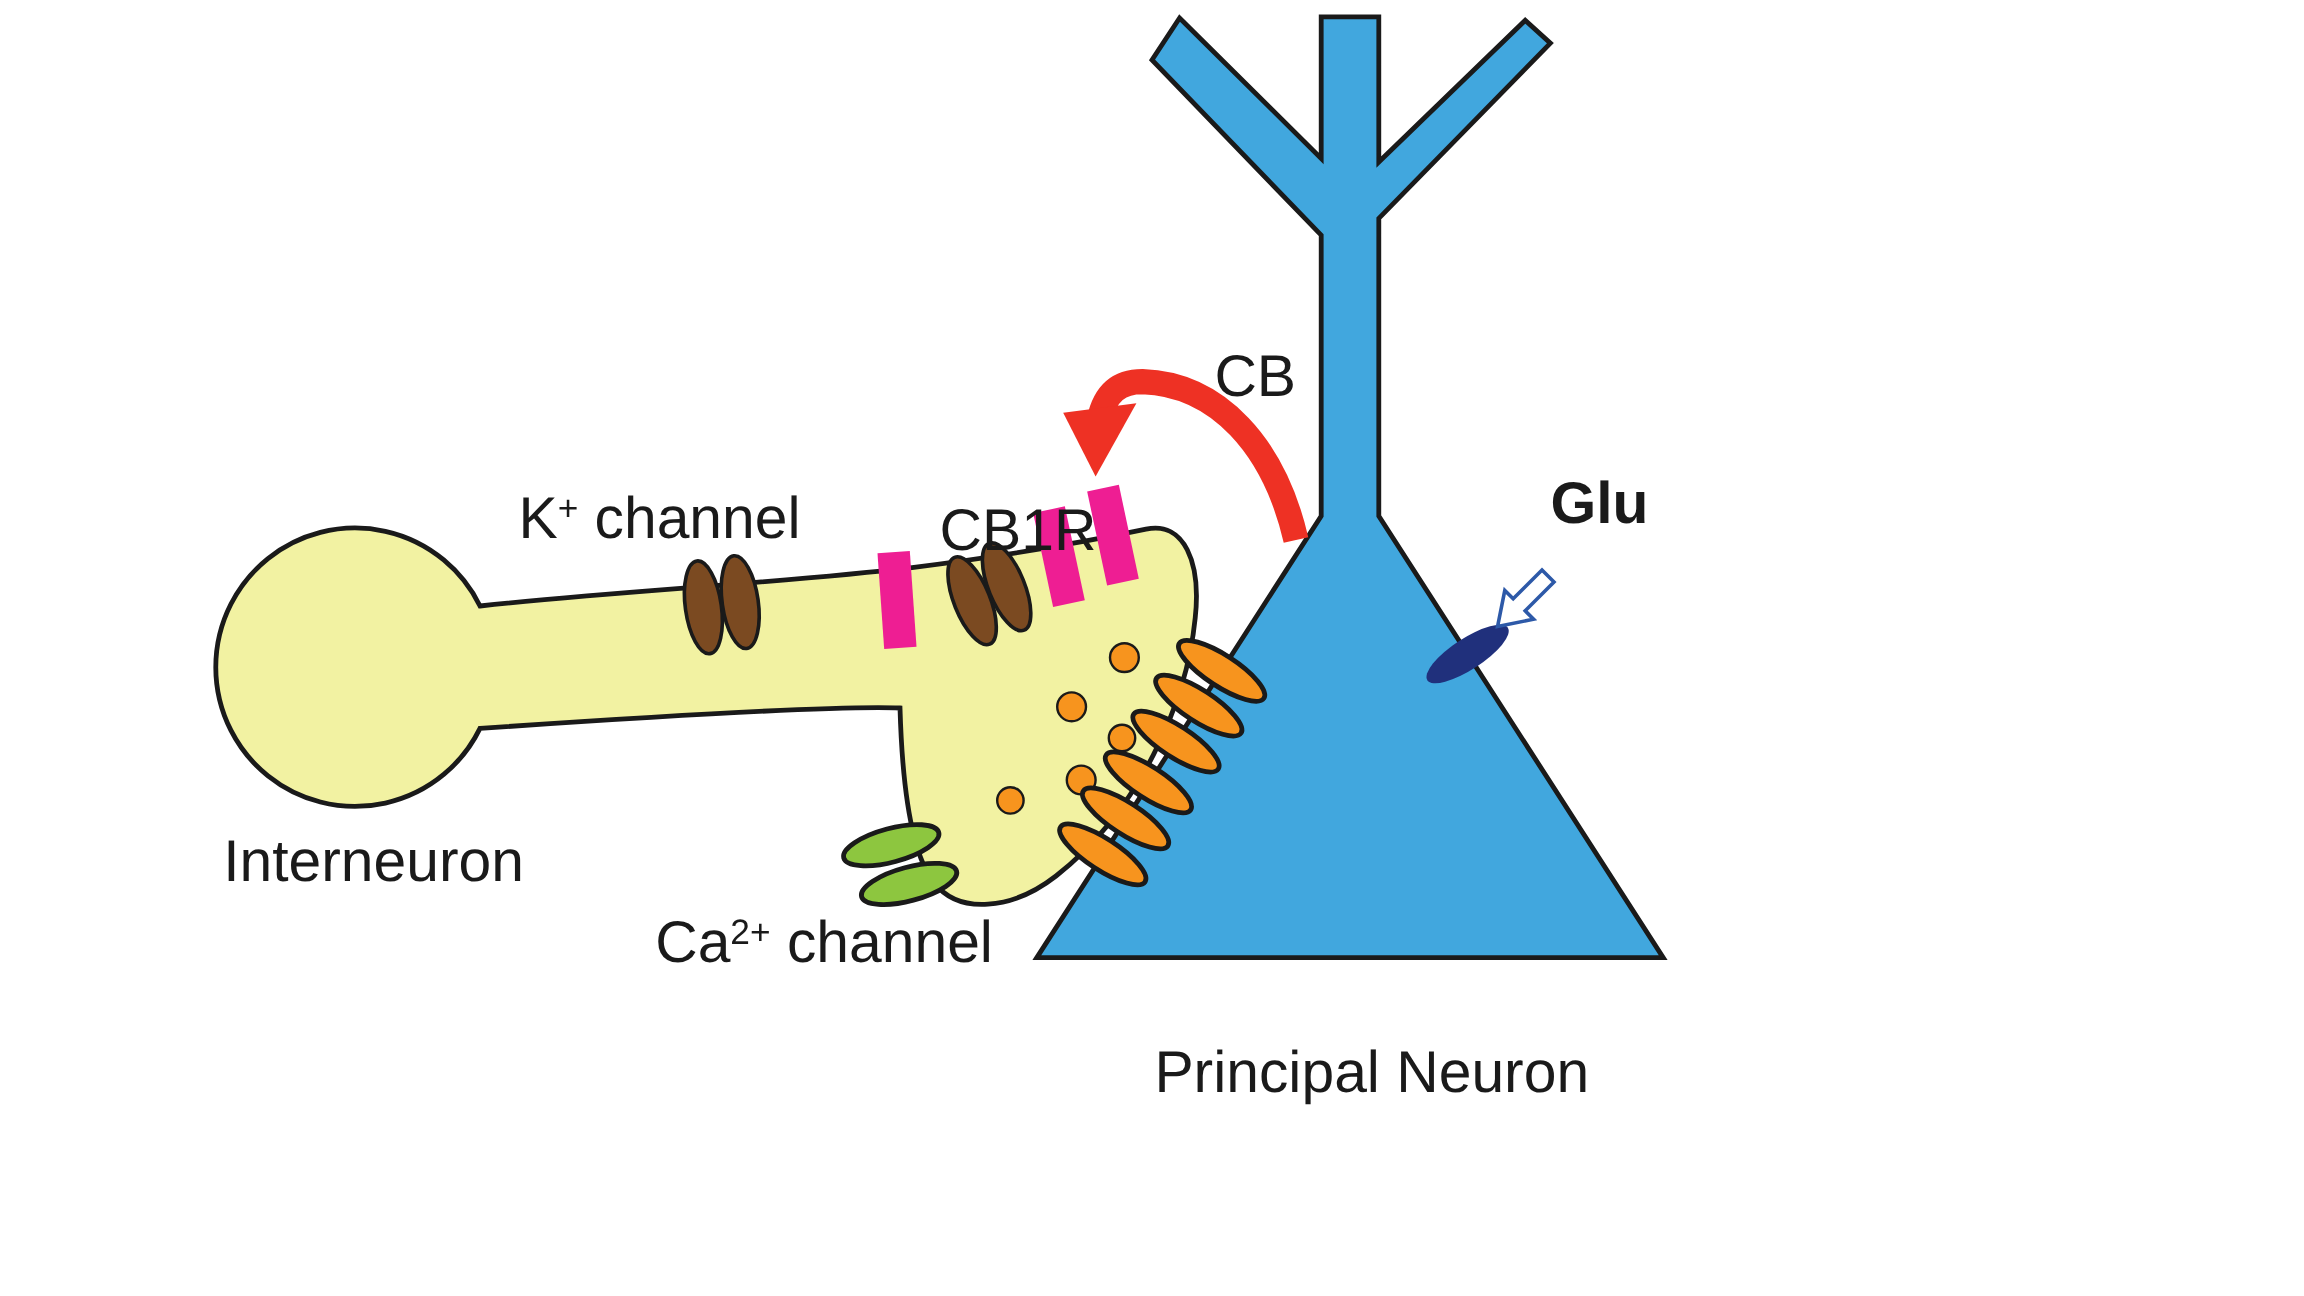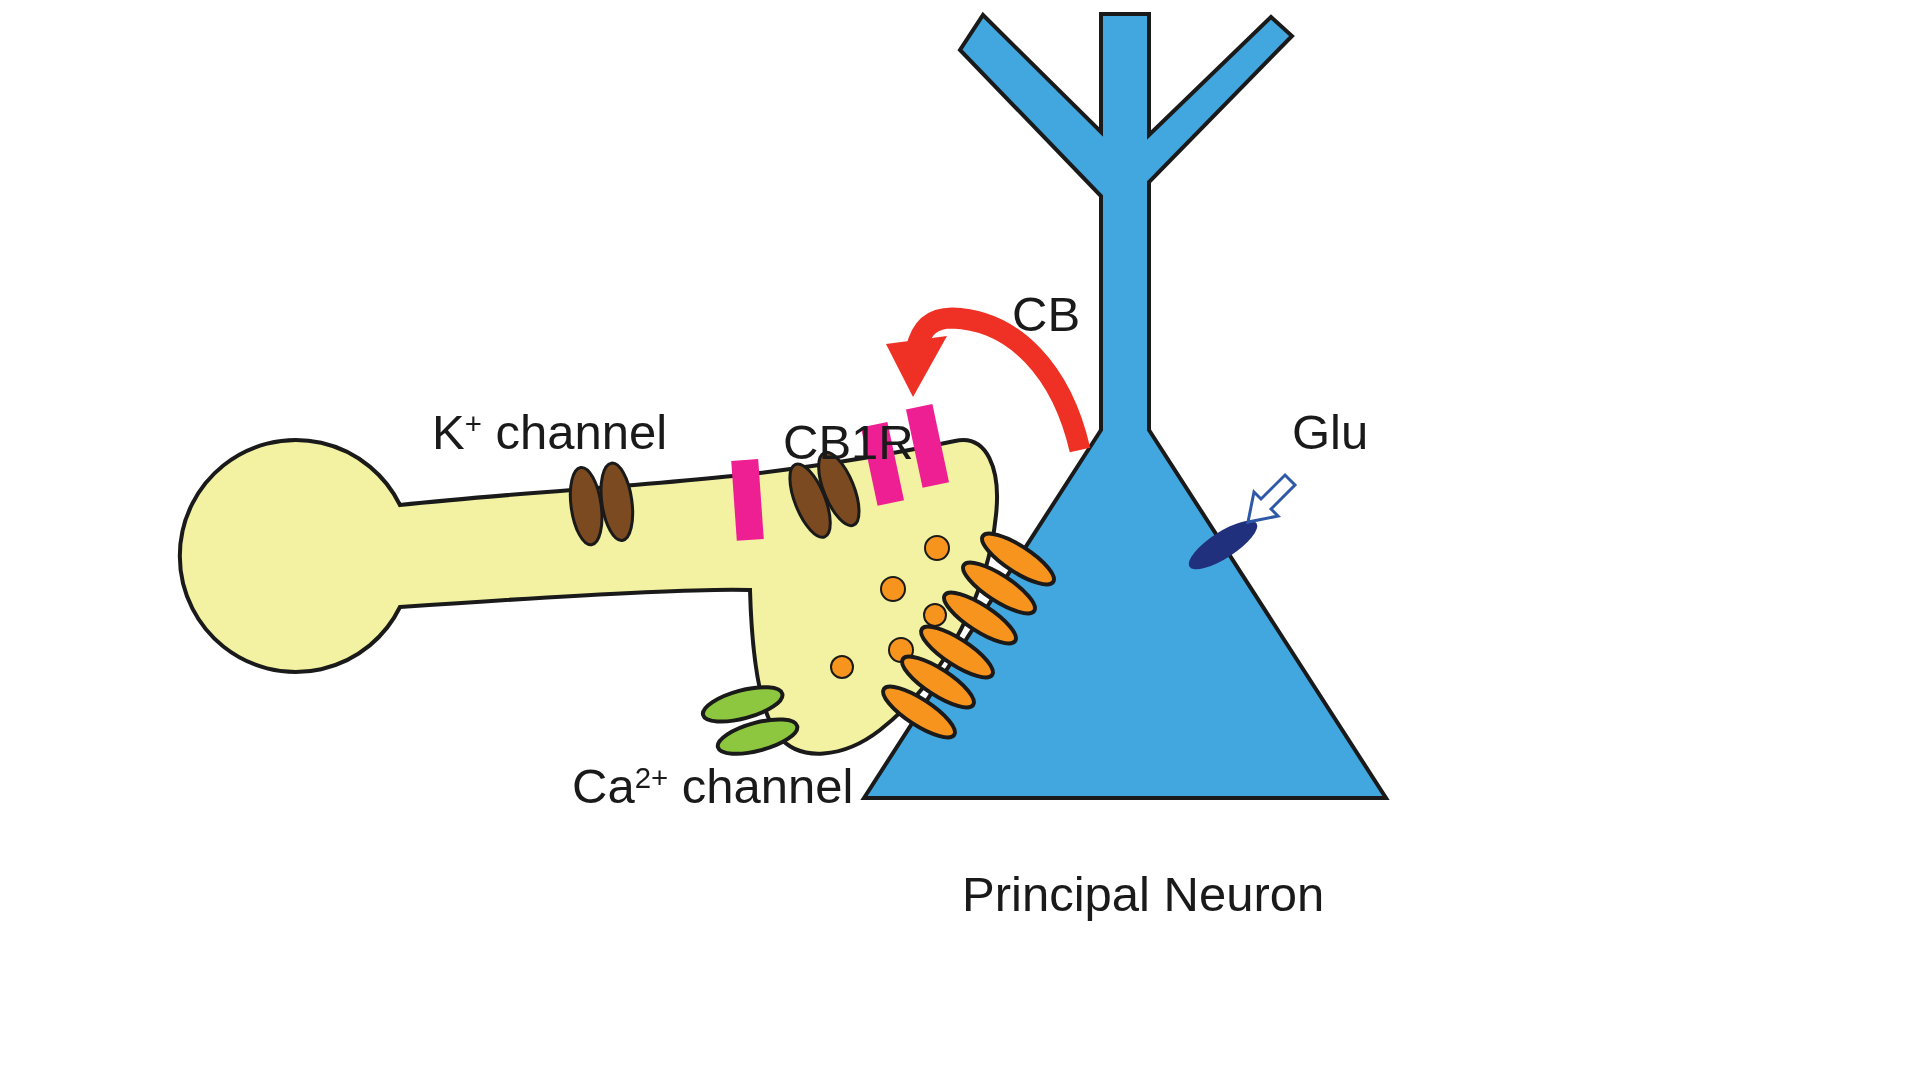--- a/index.html
+++ b/index.html
@@ -97,22 +97,23 @@
   </svg>
 
   <div class="label" style="left:432px; top:406px;">
     <span>K</span><sup>+</sup><span> channel</span>
   </div>
 
   <div class="label" style="left:783px; top:376px;margin-top:40px;"><span>CB1R</span></div>
 
   <div class="label" style="left:1012px; top:288px;"><span>CB</span></div>
 
-  <div class="label" style="left:1292px; top:406px;"><span>Glu</span></div>
+  <div class="label" style="left:1292px; top:394px;font-weight:bold;"><span>Glu</span></div>
 
+  <div class="label" style="left:186px; top:692px;"><span>Interneuron</span></div>
 
-  <div class="label" style="left:572px; top:760px;">
+  <div class="label" style="left:546px; top:760px;">
     <span>Ca</span><sup>2+</sup><span> channel</span>
   </div>
 
   <div class="label" style="left:962px; top:828px;margin-top:40px;"><span>Principal Neuron</span></div>
 
 </div>
 
 </body></html>

